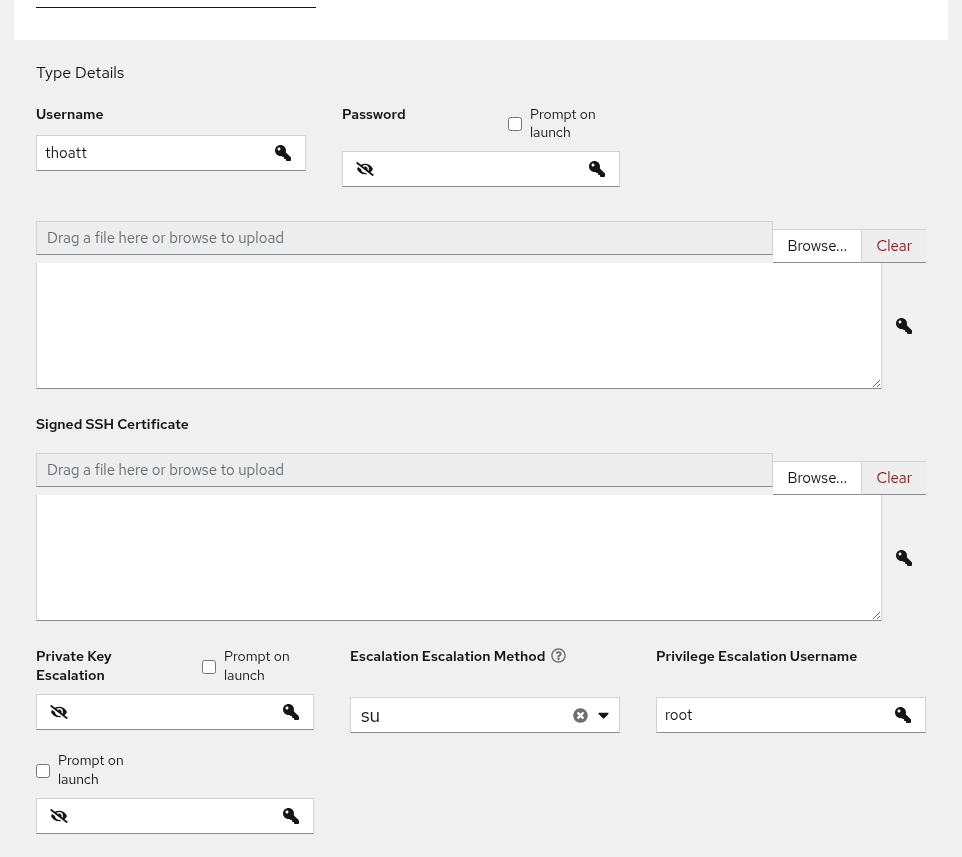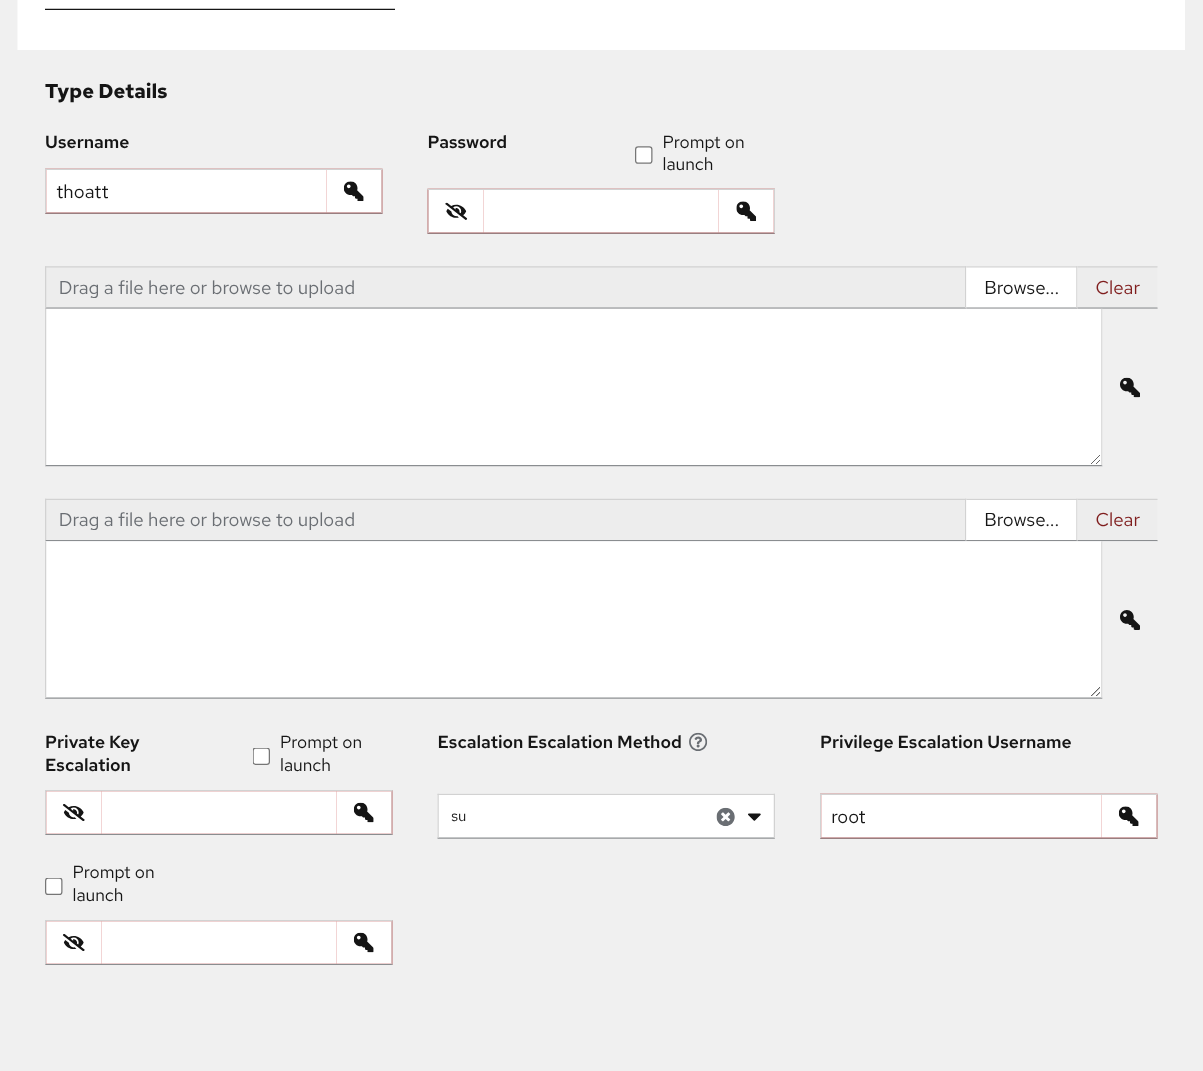--- a/index.html
+++ b/index.html
@@ -25,21 +25,21 @@
   .stub-line {
     border-bottom: 1px solid #151515;
     width: 280px;
     height: 8px;
   }
   .card {
     background: #f0f0f0;
     padding: 22px 22px 24px 22px;
   }
   .section-title {
-    font-weight: bold;
+    font-weight: normal;
     font-size: 16px;
     margin-bottom: 22px;
     color: #151515;
   }
 
   .form-row {
     display: grid;
     grid-template-columns: 1fr 1fr 1fr;
     column-gap: 36px;
     margin-bottom: 26px;
@@ -75,21 +75,21 @@
   .prompt-text {
     max-width: 90px;
     line-height: 1.3;
   }
 
   .input-group {
     display: flex;
     align-items: stretch;
     border: 1px solid #d2d2d2;
     border-bottom: 1px solid #8a8d90;
-    background: #b91c1c;
+    background: #6d28d9;
   }
   .input-group .prefix, .input-group .suffix {
     width: 44px;
     display: flex;
     align-items: center;
     justify-content: center;
     background: #fff;
     color: #151515;
   }
   .input-group .suffix.key-btn {
@@ -130,20 +130,21 @@
     padding: 0 14px;
     background: #fff;
     border-top: 1px solid #d2d2d2;
     border-bottom: 1px solid #8a8d90;
     border-right: 1px solid #d2d2d2;
     border-left: none;
     font-size: 15px;
     color: #151515;
     cursor: pointer;
     font-family: inherit;
+    margin-top: 16px;
   }
   .clear-btn {
     background: #ededed;
     color: #7f1d1d;
     border-right: none;
   }
   .textarea-row {
     display: flex;
     align-items: stretch;
   }
@@ -182,21 +183,21 @@
     display: flex;
     align-items: center;
     border: 1px solid #d2d2d2;
     border-bottom: 1px solid #8a8d90;
     background: #fff;
     height: 36px;
     padding: 0 10px;
   }
   .select-control .value {
     flex: 1;
-    font-size: 12px;
+    font-size: 19px;
   }
   .select-control .clear-x {
     color: #6a6e73;
     margin-right: 10px;
     display: flex;
     cursor: pointer;
   }
   .select-control .caret {
     color: #151515;
     display: flex;
@@ -290,20 +291,23 @@
           <span>
             <svg width="16" height="16" fill="currentColor">
                 <use href="#icon-key"></use>
               </svg>
           </span>
         </div>
       </div>
     </div>
 
     <div class="full-width-field">
+      <div class="label-row">
+        <span class="field-label">Signed SSH Certificate</span>
+      </div>
       <div class="file-drop-row">
         <div class="file-drop">Drag a file here or browse to upload</div>
         <button class="browse-btn">Browse...</button>
         <button class="clear-btn">Clear</button>
       </div>
       <div class="textarea-row">
         <textarea style=""></textarea>
         <div class="side-key">
           <span>
             <svg width="16" height="16" fill="currentColor">

